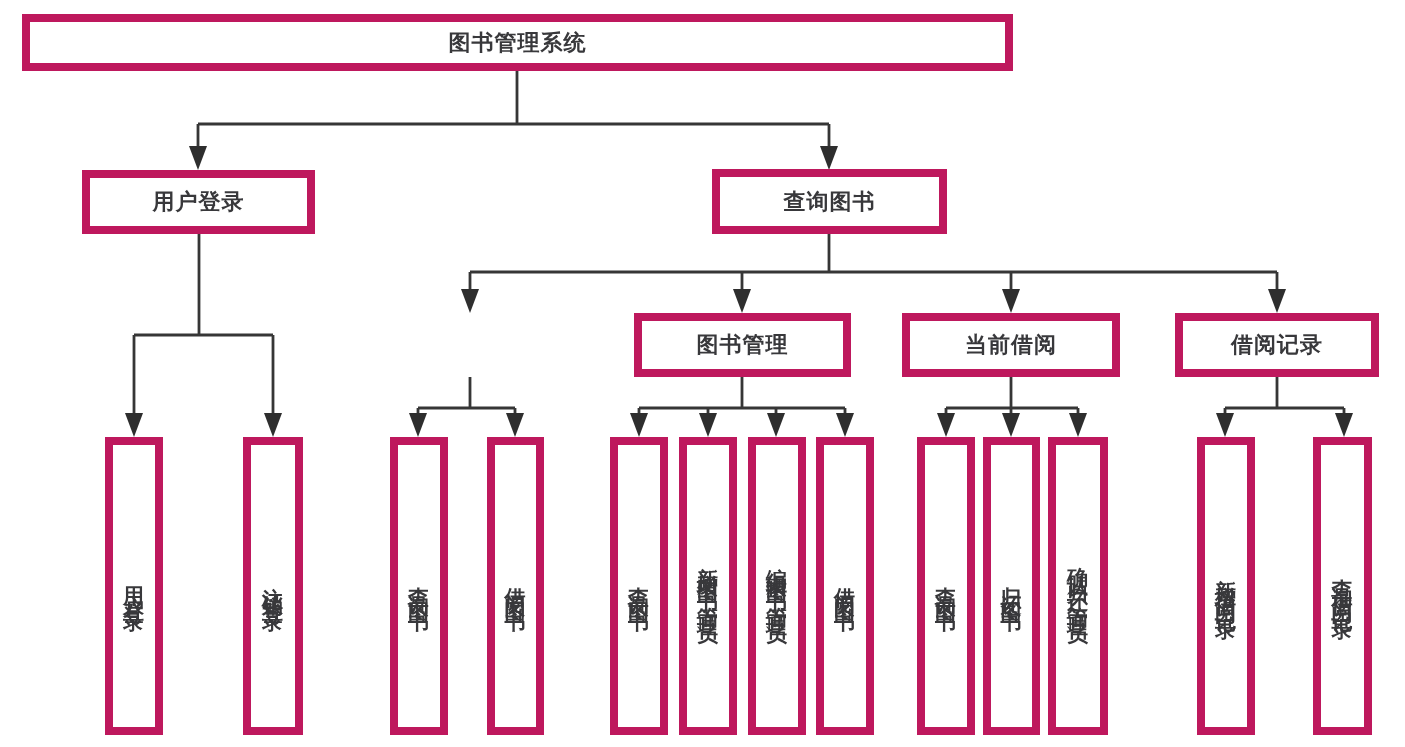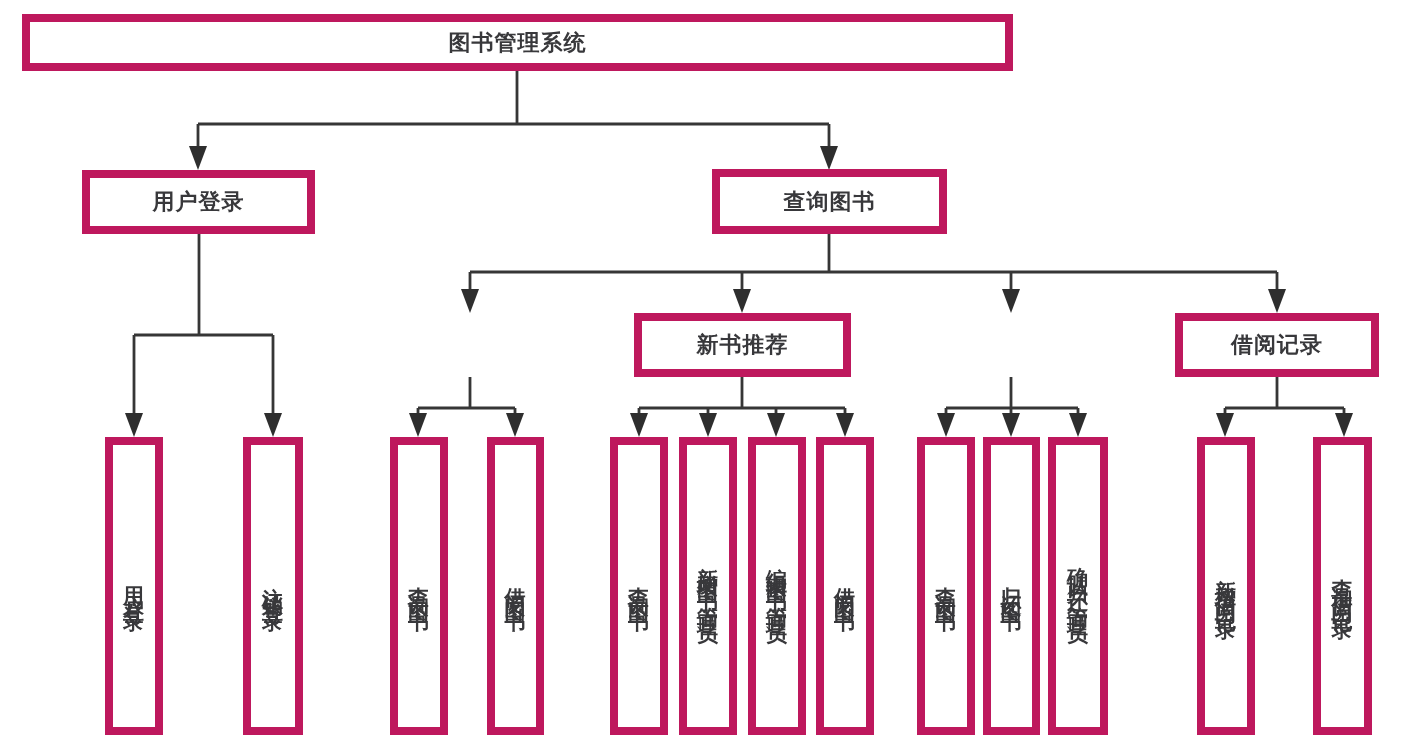--- a/index.html
+++ b/index.html
@@ -122,21 +122,22 @@
       <path d="M1225 408 L1344 408" stroke="#363636" stroke-width="2.8" fill="none"></path>
       <path d="M1225 408 L1225 417" stroke="#363636" stroke-width="2.8" fill="none"></path>
       <polygon points="1216,413 1234,413 1225,437" fill="#2e2e2e"></polygon>
       <path d="M1344 408 L1344 417" stroke="#363636" stroke-width="2.8" fill="none"></path>
       <polygon points="1335,413 1353,413 1344,437" fill="#2e2e2e"></polygon>
     </svg>
 
   <div class="node" id="n0">图书管理系统</div>
   <div class="node" id="n1">用户登录</div>
   <div class="node" id="n2">查询图书</div>
-  <div class="node" id="n4">新书推荐</div>
+  <div class="node" id="n4">图书管理</div>
+  <div class="node" id="n5">当前借阅</div>
   <div class="node" id="n6">借阅记录</div>
 
   <div class="node v leaf" id="n7">用户登录</div>
   <div class="node v leaf" id="n8">注销登录</div>
   <div class="node v leaf" id="n9">查询图书</div>
   <div class="node v leaf" id="n10">借阅图书</div>
   <div class="node v leaf" id="n11">查询图书</div>
   <div class="node v leaf" id="n12">新增图书（管理员）</div>
   <div class="node v leaf" id="n13">编辑图书（管理员）</div>
   <div class="node v leaf" id="n14">借阅图书</div>

